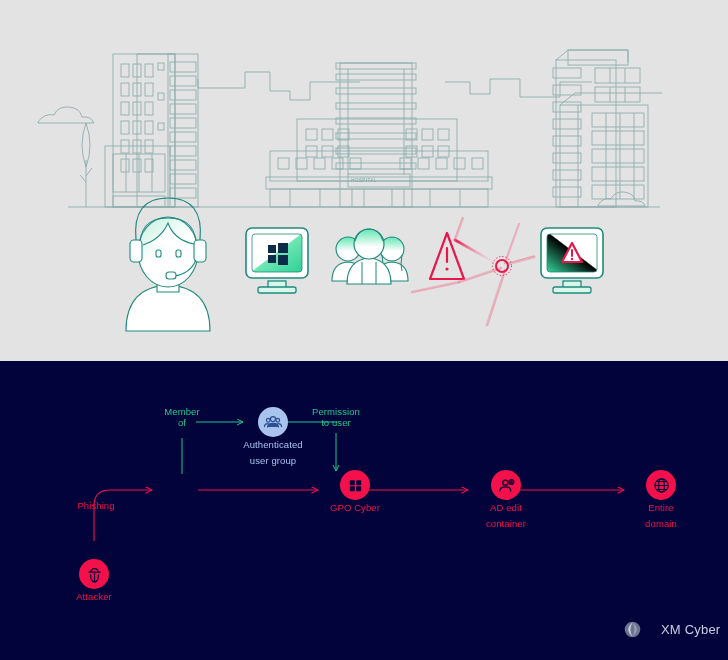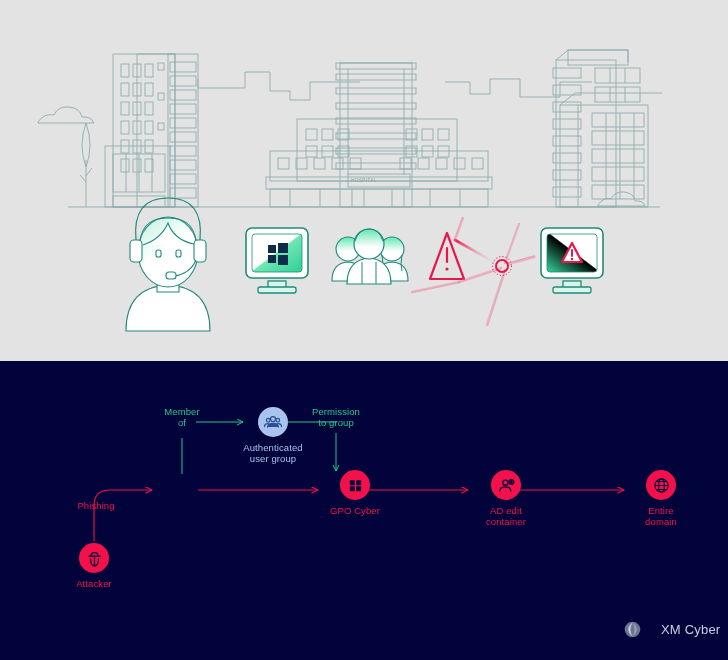--- a/index.html
+++ b/index.html
@@ -15,21 +15,21 @@
   #hero svg{position:absolute;left:0;top:0;}
 
   
   #diagram{position:absolute;left:0;top:361px;width:728px;height:299px;background:#03033b;overflow:hidden;}
   #diagram svg.wires{position:absolute;left:0;top:0;}
 
   .node{position:absolute;display:flex;flex-direction:column;align-items:center;}
   .bubble{border-radius:50%;display:flex;align-items:center;justify-content:center;}
   .bubble.red{background:#f4104a;width:30px;height:30px;}
   .bubble.blue{background:#a9c3ef;width:30px;height:30px;}
-  .nlabel{margin-top:5px;font-size:9.5px;line-height:11px;text-align:center;white-space:pre-line;letter-spacing:.1px;}
+  .nlabel{font-size:9.5px;line-height:16px;text-align:center;white-space:pre-line;letter-spacing:.1px;}
   .nlabel.red{color:#f4104a;}
   .nlabel.blue{color:#a9c3ef;}
 
   .edgelabel{position:absolute;font-size:9.5px;line-height:11px;text-align:center;white-space:pre-line;letter-spacing:.1px;}
   .edgelabel.green{color:#1fc98f;}
   .edgelabel.red{color:#f4104a;}
 
   
   #logo{position:absolute;left:624px;top:621px;display:flex;align-items:center;gap:20px;}
   #logo .mark{width:17px;height:17px;}
@@ -304,21 +304,21 @@
 
       <path d="M182 113 L182 77" fill="none" stroke="#1fc98f" stroke-width="1"></path>
 
       <path d="M196 61 L243 61" fill="none" stroke="#1fc98f" stroke-width="1" marker-end="url(#arrG)"></path>
 
       <path d="M275 61 L337 61" fill="none" stroke="#1fc98f" stroke-width="1"></path>
 
       <path d="M336 72 L336 110" fill="none" stroke="#1fc98f" stroke-width="1" marker-end="url(#arrG)"></path>
     </svg>
 
-    <div class="node" style="left:64px;top:182px;width:60px;">
+    <div class="node" style="left:64px;top:198px;width:60px;">
       <div class="bubble red">
         <svg width="19" height="19" viewBox="0 0 24 24" fill="none" stroke="#03033b" stroke-width="1.6" stroke-linecap="round">
           <path d="M5 9 h14"></path>
           <path d="M7.5 9 q0 -4.5 4.5 -4.5 q4.5 0 4.5 4.5"></path>
           <circle cx="12" cy="11.6" r="1.1" fill="#03033b" stroke="none"></circle>
           <path d="M7 12.5 q0 8 5 9 q5 -1 5 -9"></path>
           <path d="M12 13.5 L12 21"></path>
         </svg>
       </div>
       <div class="nlabel red">Attacker</div>
@@ -376,21 +376,21 @@
         </svg>
       </div>
       <div class="nlabel red">Entire
 domain</div>
     </div>
 
     <div class="edgelabel red" style="left:66px;top:139px;width:60px;">Phishing</div>
     <div class="edgelabel green" style="left:152px;top:45px;width:60px;">Member
 of</div>
     <div class="edgelabel green" style="left:303px;top:45px;width:66px;">Permission
-to group</div>
+to user</div>
   </div>
 
   <div id="logo">
     <span class="mark">
       <svg width="17" height="17" viewBox="0 0 24 24">
         <circle cx="12" cy="12" r="11" fill="#6d7490"></circle>
         <path d="M12 2 q-6 5 -6 10 q0 5 6 10 q-3 -5 -3 -10 q0 -5 3 -10 z" fill="#c9cfe0"></path>
         <path d="M12 2 q6 5 6 10 q0 5 -6 10 q3 -5 3 -10 q0 -5 -3 -10 z" fill="#9aa2bb"></path>
       </svg>
     </span>

